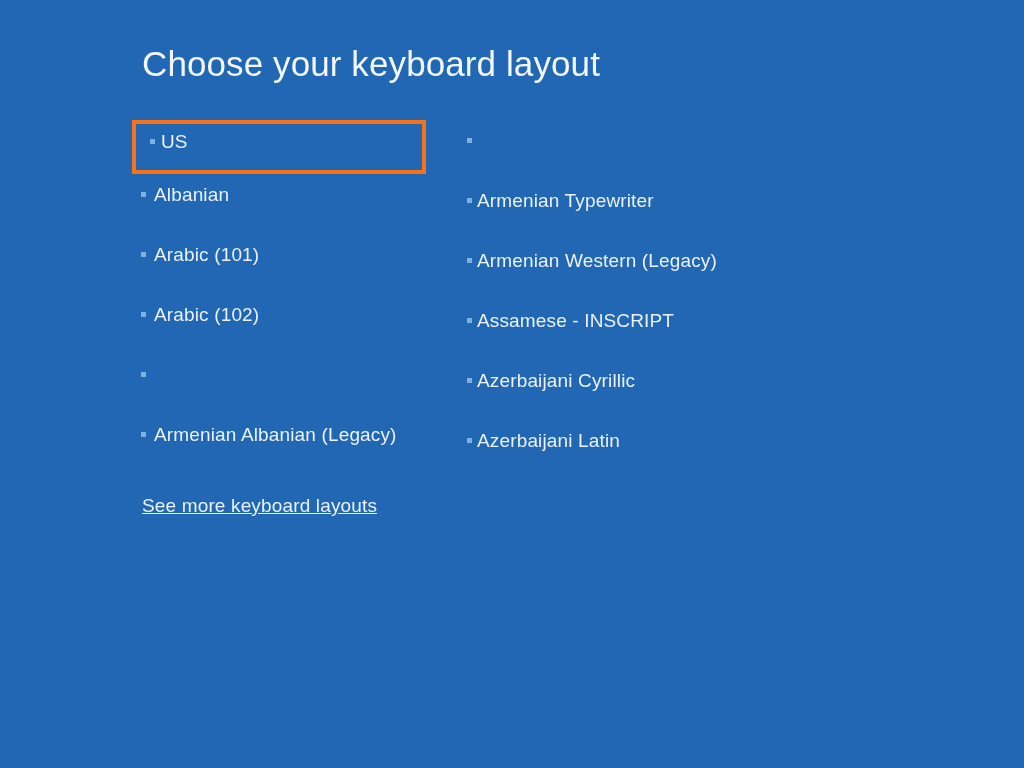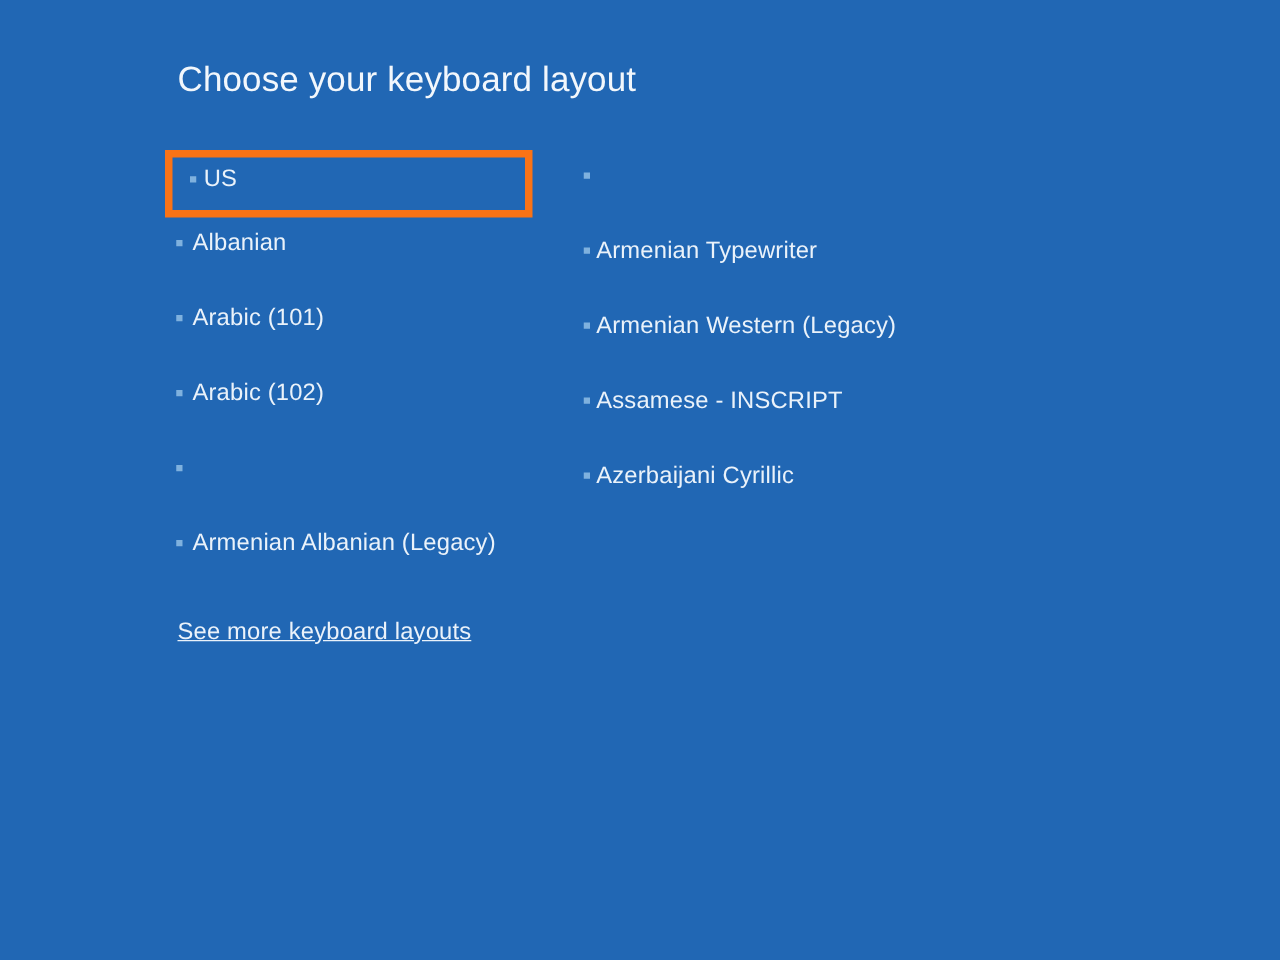--- a/index.html
+++ b/index.html
@@ -19,21 +19,21 @@
     position: relative;
     width: 1024px;
     height: 768px;
     background: #2167b4;
   }
 
   .page-title {
     position: absolute;
     left: 142px;
     top: 38px;
-    font-size: 28px;
+    font-size: 35px;
     font-weight: 300;
     line-height: 52px;
     letter-spacing: 0.1px;
     color: #f2f7fc;
     white-space: nowrap;
   }
 
   .layout-columns {
     position: absolute;
     left: 0;
@@ -84,21 +84,21 @@
     font-size: 19px;
     font-weight: 300;
     line-height: 26px;
     color: #eaf2fa;
     letter-spacing: 0.15px;
     vertical-align: top;
     margin-top: 8px;
   }
 
   .layout-item.selected {
-    border: 6px solid #f97316;
+    border: 4px solid #f97316;
     width: 294px;
     height: 54px;
     padding-left: 8px;
     margin-left: 0px;
   }
   .layout-item.selected .bullet {
     left: 14px;
     top: 15px;
   }
   .layout-item.selected .label {
@@ -181,20 +181,24 @@
       <div class="layout-item">
         <span class="bullet"></span>
         <span class="label">Assamese - INSCRIPT</span>
       </div>
 
       <div class="layout-item">
         <span class="bullet"></span>
         <span class="label">Azerbaijani Cyrillic</span>
       </div>
 
+      <div class="layout-item">
+        <span class="bullet"></span>
+        <span class="label">Azerbaijani Latin</span>
+      </div>
 
     </div>
 
   </div>
 
   <div class="see-more-link">See more keyboard layouts</div>
 
 </div>
 
 </body></html>

